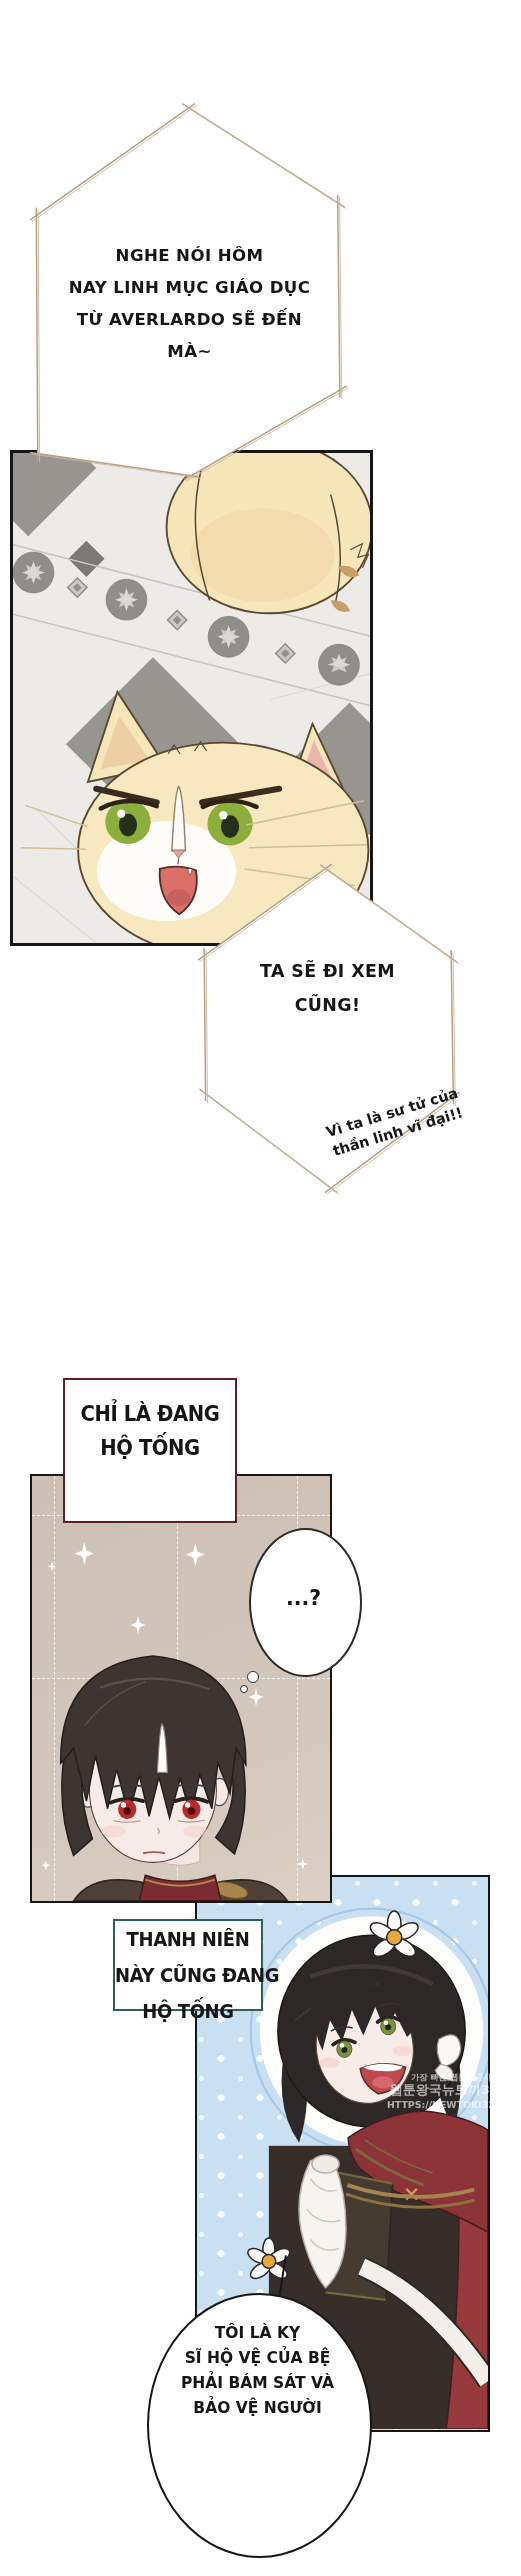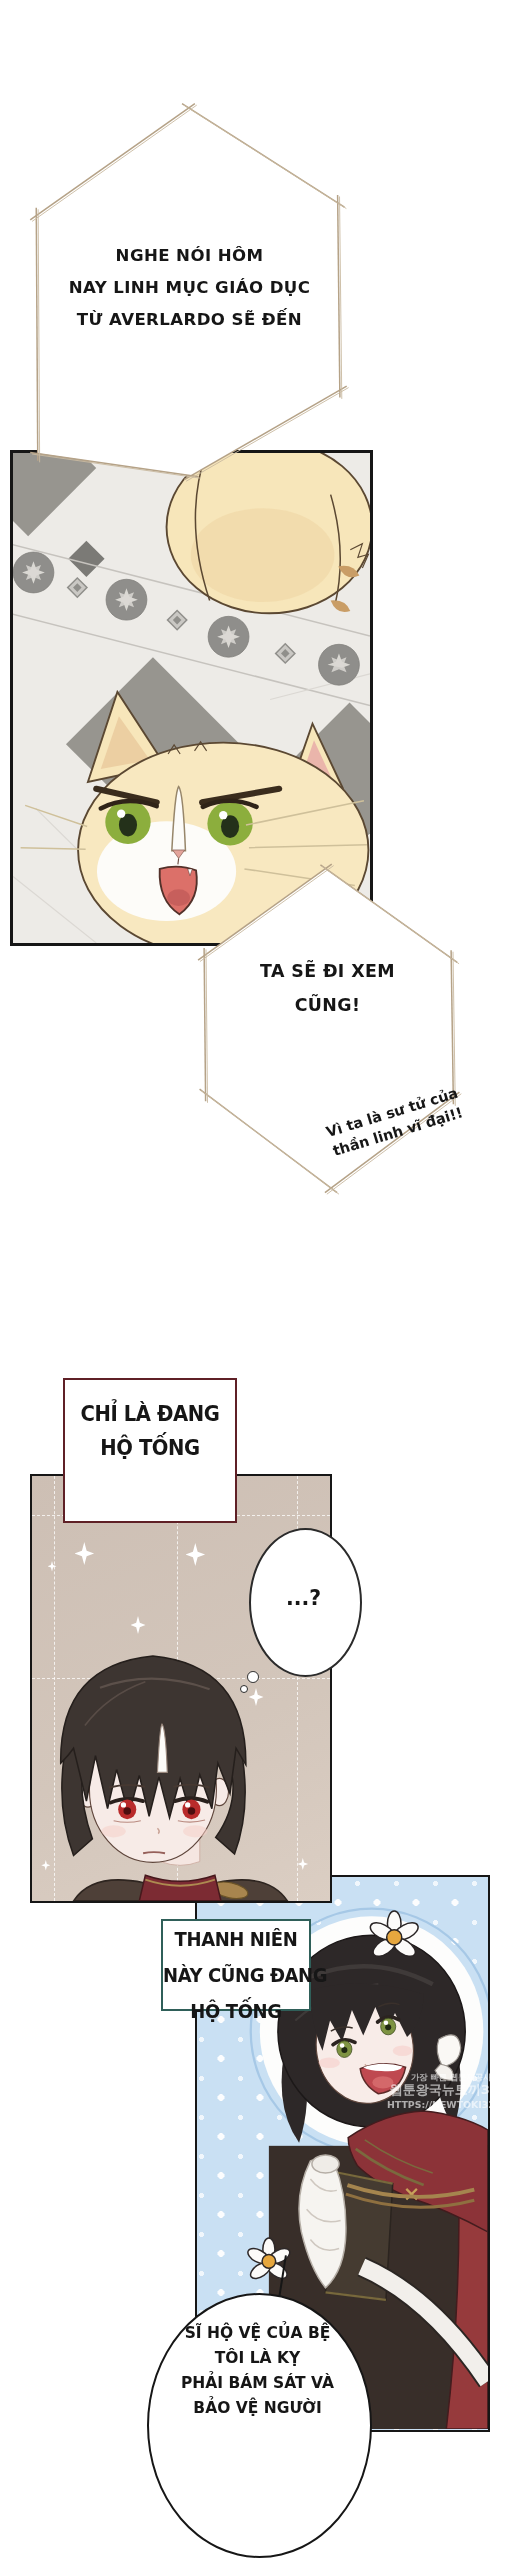--- a/index.html
+++ b/index.html
@@ -224,20 +224,21 @@
       <line x1="447" y1="148" x2="450" y2="416"></line>
         <line x1="459" y1="401" x2="244" y2="525"></line>
       <line x1="263" y1="521" x2="40" y2="489"></line>
         <line x1="50" y1="500" x2="48" y2="165"></line>
     </g>
   </svg>
   <div class="abs txt hex-text" style="left:42px;top:240px;width:295px;z-index:3;">
     <div>NGHE NÓI HÔM</div>
     <div>NAY LINH MỤC GIÁO DỤC</div>
     <div>TỪ AVERLARDO SẼ ĐẾN</div>
+    <div>MÀ~</div>
   </div>
 
   <svg class="abs" style="left:189px;top:852px;z-index:3;" width="281" height="349" viewBox="0 0 372 462">
     <polygon points="181,22 347,140 350,324 188,445 22,320 20,137" fill="#ffffff"></polygon>
     <g stroke="#b5a287" stroke-width="2" fill="none">
       <line x1="12" y1="143" x2="189" y2="16"></line>
         <line x1="174" y1="17" x2="355" y2="146"></line>
       <line x1="347" y1="130" x2="350" y2="334"></line>
         <line x1="358" y1="318" x2="180" y2="451"></line>
       <line x1="196" y1="451" x2="14" y2="314"></line>
@@ -321,38 +322,38 @@
       <path d="M 166,466 Q 170,470 167,473" fill="none" stroke="#c9a396" stroke-width="2"></path>
       <path d="M 147,499 Q 161,496 176,499" fill="none" stroke="#96605a" stroke-width="2.5"></path>
     </svg>
   </div>
 
   <div class="abs thought" style="left:249px;top:1528px;width:109px;height:145px;"></div>
   <div class="abs thought-dot" style="left:247px;top:1671px;width:9.8px;height:9.8px;"></div>
   <div class="abs thought-dot" style="left:240px;top:1685px;width:6px;height:6px;"></div>
   <div class="abs txt" style="left:249px;top:1528px;width:109px;height:145px;line-height:141px;font-size:20.4px;z-index:3;">...?</div>
 
-  <div class="abs capbox" style="left:113px;top:1919px;width:150px;height:92px;border:2.3px solid #2f5f59;margin-left:48px;">
+  <div class="abs capbox" style="left:113px;top:1919px;width:150px;height:92px;border:2.3px solid #2f5f59;">
     <div class="inner txt box2-text">
       <div>THANH NIÊN</div>
       <div>NÀY CŨNG ĐANG</div>
       <div>HỘ TỐNG</div>
     </div>
   </div>
 
   <div class="abs wm" style="left:387px;top:2072px;width:121px;">
     <div style="font-size:8.3px;">가장 빠른 웹툰제공사이트</div>
     <div style="font-size:13px;">웹툰왕국뉴토끼324</div>
     <div style="font-size:9.4px;">HTTPS://NEWTOKI324.COM</div>
   </div>
 
   <div class="abs" style="left:281px;top:2255px;width:2.3px;height:50px;background:#161616;transform:rotate(9deg);z-index:5;"></div>
 
   <div class="abs speech" style="left:147px;top:2293px;width:221px;height:261px;"></div>
   <div class="abs txt speech-text" style="left:147px;top:2321px;width:221px;">
+    <div>TÔI LÀ KỴ</div>
     <div>SĨ HỘ VỆ CỦA BỆ</div>
-    <div>TÔI LÀ KỴ</div>
     <div>PHẢI BÁM SÁT VÀ</div>
     <div>BẢO VỆ NGƯỜI</div>
   </div>
 
 </div>
 
 
 </body></html>

